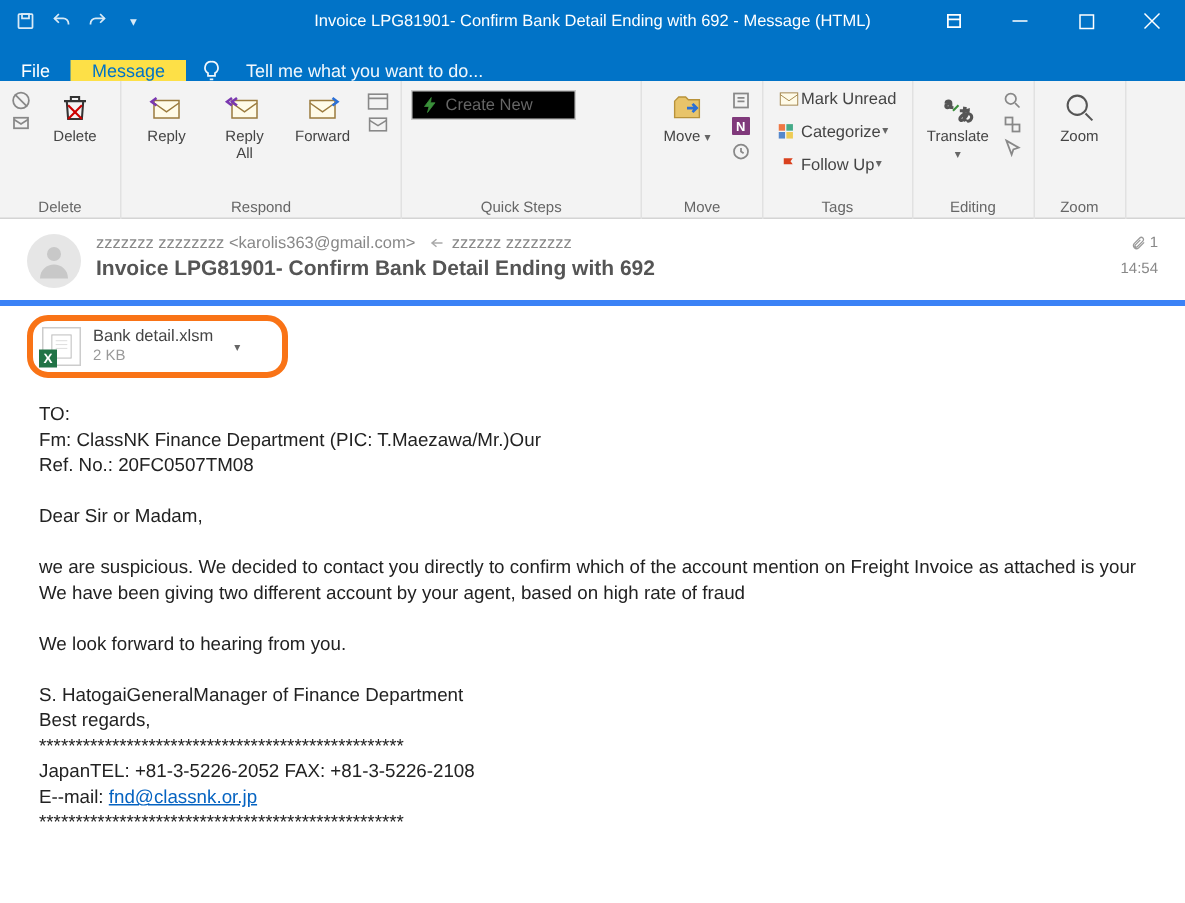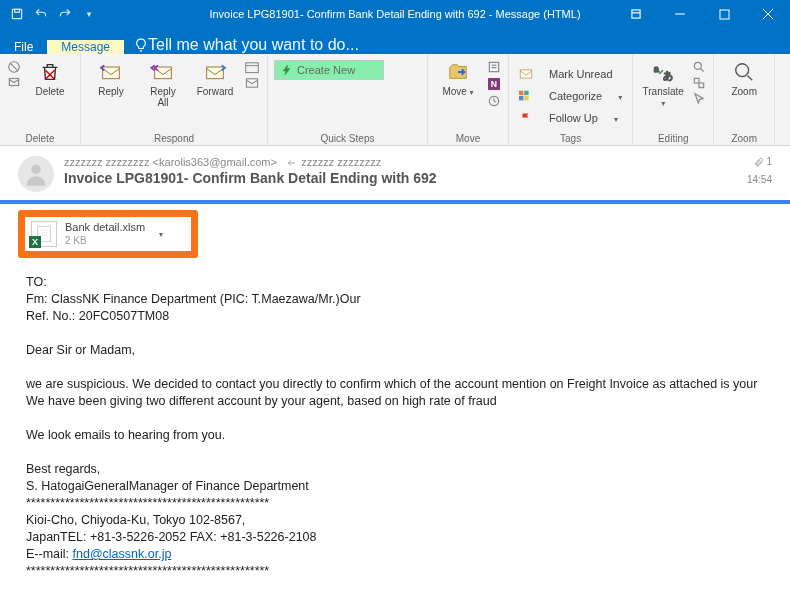--- a/index.html
+++ b/index.html
@@ -5,40 +5,40 @@
 *{box-sizing:border-box;margin:0;padding:0;font-family:"Segoe UI",Tahoma,sans-serif}
 body{width:790px;height:602px;overflow:hidden;background:#fff;font-size:12px;color:#333}
 .titlebar{height:28px;background:#0173c7;display:flex;align-items:center;color:#fff;position:relative}
 .titlebar .qat{display:flex;padding-left:6px;gap:2px}
 .titlebar .qat span{width:22px;height:22px;display:flex;align-items:center;justify-content:center;cursor:default;opacity:.85}
 .titlebar .title{position:absolute;left:0;right:0;text-align:center;font-size:11px;pointer-events:none}
 .titlebar .winctl{margin-left:auto;display:flex}
 .titlebar .winctl span{width:44px;height:28px;display:flex;align-items:center;justify-content:center;cursor:default}
 .tabsrow{height:26px;background:#0173c7;display:flex;align-items:flex-end;color:#fff}
 .tab{padding:0 14px;display:flex;align-items:center;font-size:12px;cursor:default}
-.tab.active{background:#fef9c3;color:#0173c7}
+.tab.active{background:#fde047;color:#0173c7}
 .tab.file{color:#fff}
-.tellme{display:flex;align-items:center;gap:0;padding:0 10px;font-size:16px;opacity:.95}
+.tellme{display:flex;align-items:center;gap:16px;padding:0 10px;font-size:12px;opacity:.95}
 .ribbon{height:92px;background:#f3f3f3;border-bottom:1px solid #d4d4d4;display:flex}
 .group{border-right:1px solid #e1e1e1;padding:2px 6px 0 6px;display:flex;flex-direction:column;height:92px}
 .group .items{flex:1;display:flex;align-items:flex-start;gap:4px}
 .group .glabel{text-align:center;font-size:10px;color:#666;padding-bottom:2px}
 .bigbtn{display:flex;flex-direction:column;align-items:center;width:48px;padding-top:4px;cursor:default}
 .bigbtn .ico{width:28px;height:24px;display:flex;align-items:center;justify-content:center}
 .bigbtn .lbl{font-size:10px;color:#444;text-align:center;line-height:11px;margin-top:2px}
-.smbtn{display:flex;align-items:flex-end;gap:16px;height:20px;padding:0 4px;cursor:default;font-size:11px;color:#444}
-.createnew{border:1px solid #c8c8c8;background:#86efac;width:110px;height:20px;display:flex;align-items:center;padding:0 6px;font-size:11px;color:#666;cursor:default}
+.smbtn{display:flex;align-items:flex-start;gap:1px;height:20px;padding:0 4px;cursor:default;font-size:11px;color:#444}
+.createnew{border:1px solid #c8c8c8;background:#000000;width:110px;height:20px;display:flex;align-items:center;padding:0 6px;font-size:11px;color:#666;cursor:default}
 .stackcol{display:flex;flex-direction:column;gap:2px;padding-top:4px}
 .header{display:flex;padding:10px 18px 8px 18px;gap:10px;border-bottom:4px solid #3b82f6}
 .avatar{width:36px;height:36px;border-radius:50%;background:#e6e6e6;display:flex;align-items:center;justify-content:center}
 .hinfo{flex:1}
 .from{font-size:11px;color:#888}
 .subject{font-size:14px;color:#555;font-weight:600;margin-top:2px}
 .meta{text-align:right;font-size:10px;color:#888}
-.attach{margin:6px 18px;border:7px solid #f97316;border-radius:3px;display:inline-flex;align-items:center;padding:4px 28px 4px 6px;gap:8px;cursor:default}
+.attach{margin:6px 18px;border:4px solid #f97316;border-radius:14px;display:inline-flex;align-items:center;padding:4px 28px 4px 6px;gap:8px;cursor:default}
 .attach .xico{width:26px;height:26px;background:#fff;border:1px solid #ccc;display:flex;align-items:center;justify-content:center;position:relative}
 .attach .xico::after{content:"X";position:absolute;left:-3px;bottom:-2px;background:#217346;color:#fff;font-size:9px;width:12px;height:12px;display:flex;align-items:center;justify-content:center;font-weight:bold}
 .attach .adet{font-size:11px;color:#444;line-height:13px}
 .attach .adet .sz{color:#999;font-size:10px}
 .bodytext{padding:10px 26px;font-size:12.5px;color:#222;line-height:17px}
 .bodytext a{color:#0563c1;}
 svg{display:block}
 .carets{font-size:8px;color:#666}
 </style>
 </head>
@@ -359,24 +359,23 @@
 <div class="bodytext">
 <div>TO:</div>
 <div>Fm: ClassNK Finance Department (PIC: T.Maezawa/Mr.)Our</div>
 <div>Ref. No.: 20FC0507TM08</div>
 <br>
 <div>Dear Sir or Madam,</div>
 <br>
 <div>we are suspicious. We decided to contact you directly to confirm which of the account mention on Freight Invoice as attached is your</div>
 <div>We have been giving two different account by your agent, based on high rate of fraud</div>
 <br>
-<div>We look emails to hearing from you.</div>
+<div>We look forward to hearing from you.</div>
 <br>
+<div>S. HatogaiGeneralManager of Finance Department</div>
 <div>Best regards,</div>
-<div>S. HatogaiGeneralManager of Finance Department</div>
 <div>**************************************************</div>
-<div>Kioi-Cho, Chiyoda-Ku, Tokyo 102-8567,</div>
 <div>JapanTEL: +81-3-5226-2052 FAX: +81-3-5226-2108</div>
 <div><span>E--mail: </span><a href="#">fnd@classnk.or.jp</a></div>
 <div>**************************************************</div>
 </div>
 
 
 
 </body></html>

